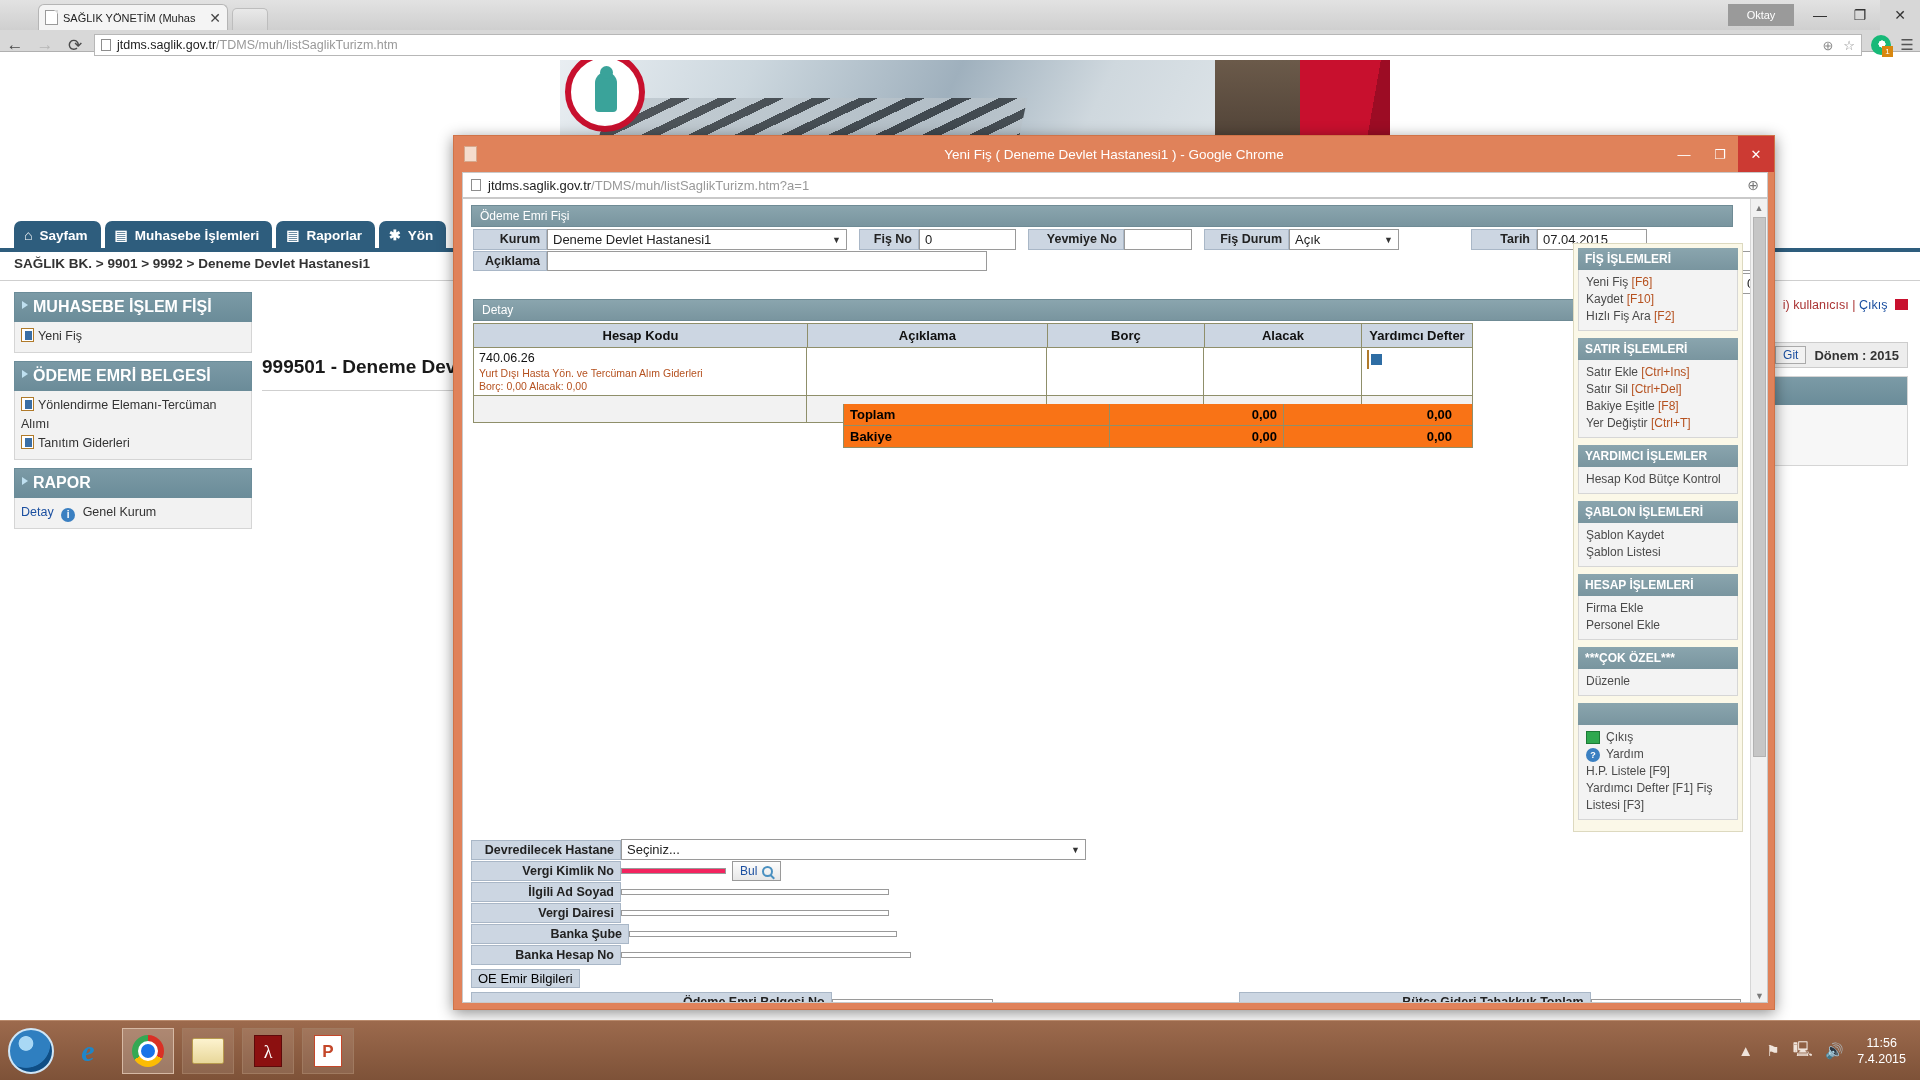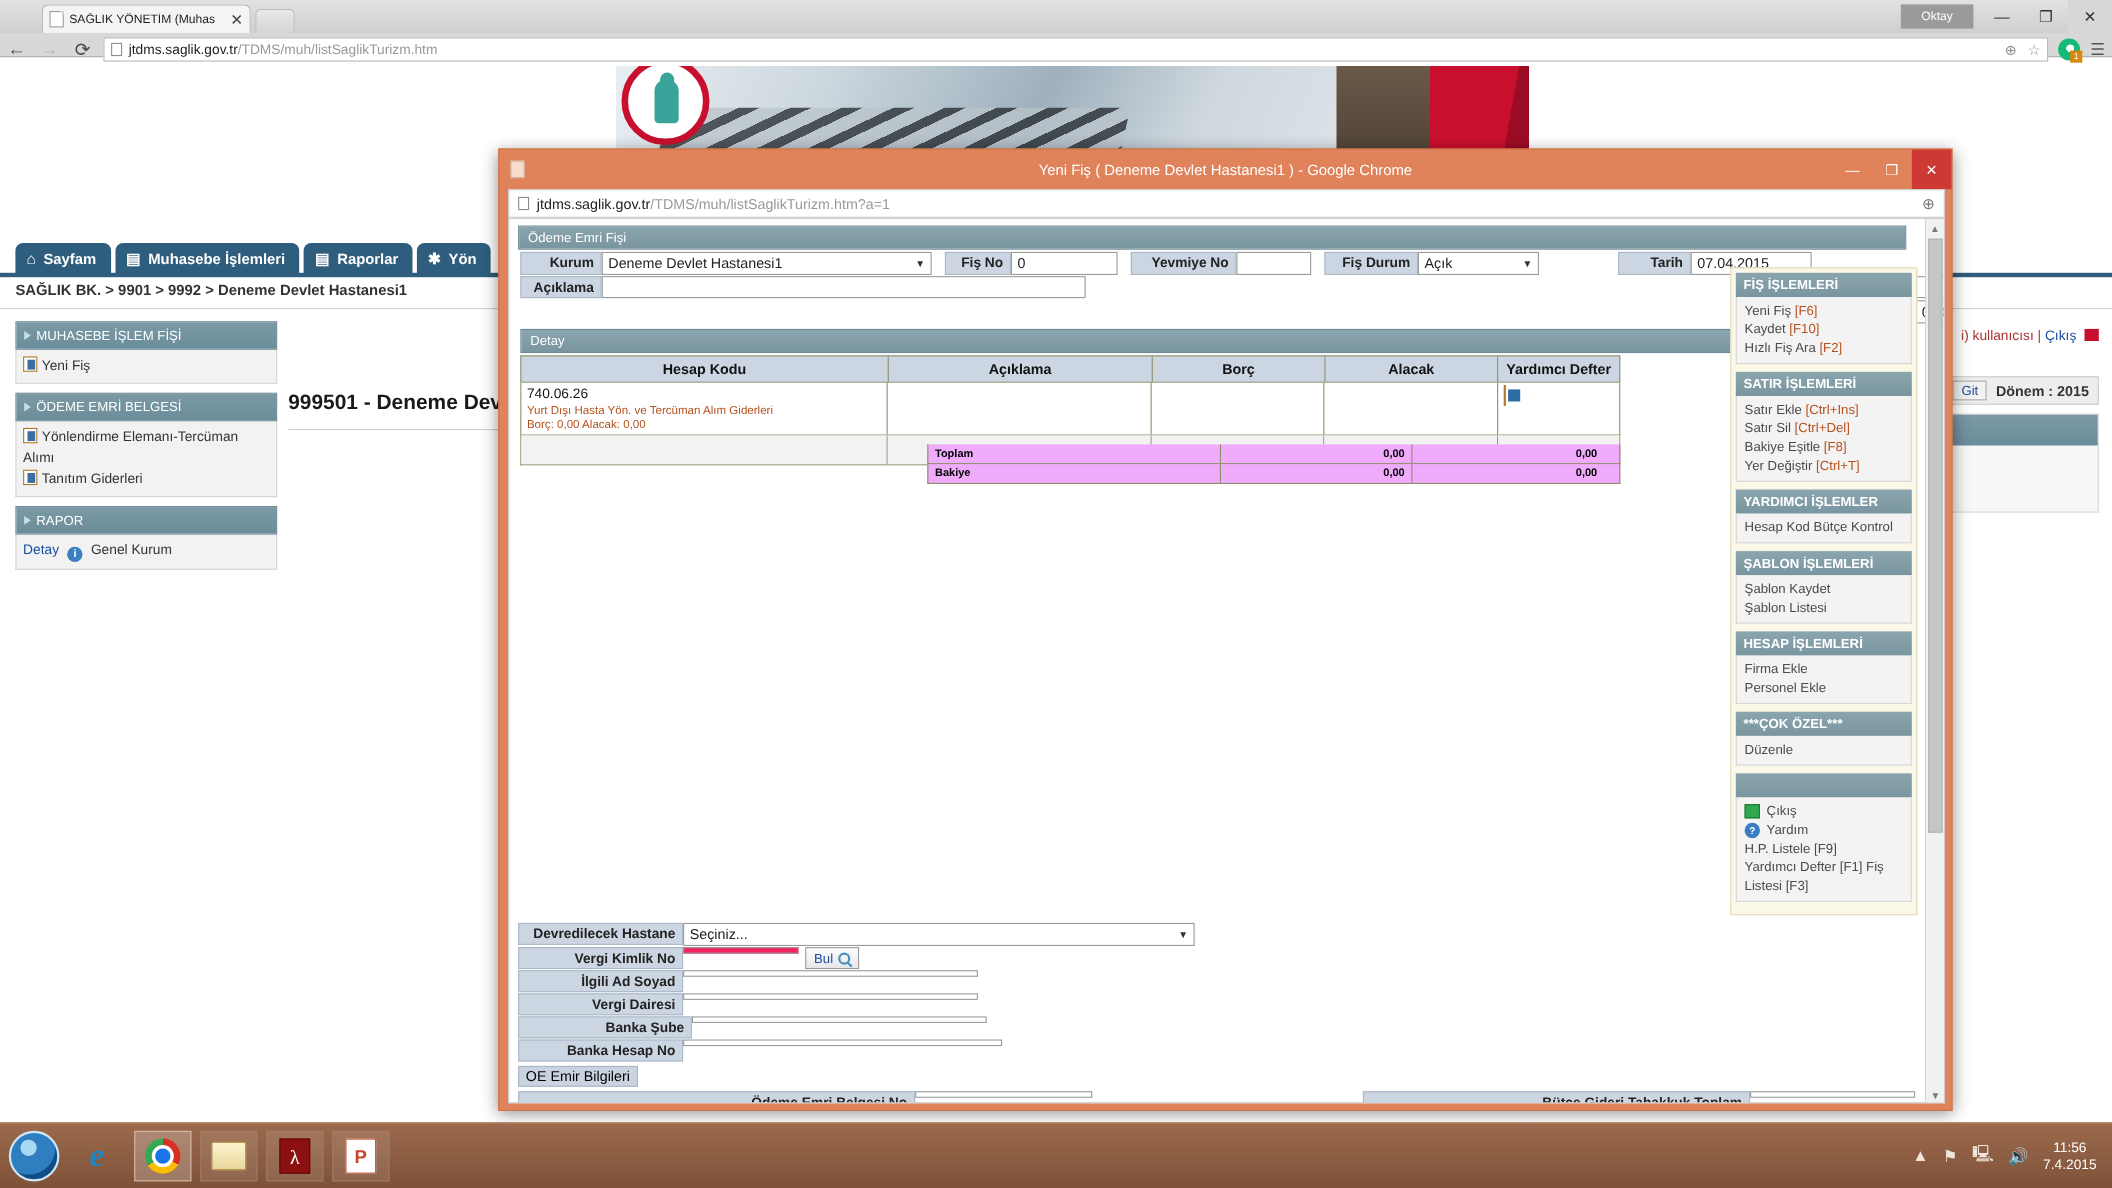--- a/index.html
+++ b/index.html
@@ -137,21 +137,21 @@
     position: absolute; left: 0; top: 188px; width: 1920px; height: 4px; background: #2e5d7d;
   }
   #breadcrumb {
     position: absolute; left: 14px; top: 196px; font-size: 13.5px; font-weight: bold; color: #333;
   }
   #breadcrumb-rule { position: absolute; left: 0; top: 220px; width: 1920px; height: 1px; background: #cfcfcf; }
 
   #leftpanel { position: absolute; left: 14px; top: 232px; width: 238px; }
   .lp-header {
     background: linear-gradient(#7b9aa6,#6b8c99); color: #fff;
-    font-size: 12px; font-weight: normal; padding: 5px 6px 5px 18px; position: relative;
+    font-size: 16px; font-weight: bold; padding: 5px 6px 5px 18px; position: relative;
     border: 1px solid #6b8c99;
   }
   .lp-header:before {
     content:""; position:absolute; left:7px; top:8px;
     border-left: 6px solid #bfe0f0; border-top: 4px solid transparent; border-bottom: 4px solid transparent;
   }
   .lp-body {
     background: #f2f2f2; border: 1px solid #d5d5d5; border-top: none;
     padding: 5px 6px 6px 6px; font-size: 12.5px; color: #333; line-height: 19px;
     margin-bottom: 8px;
@@ -285,21 +285,21 @@
   }
   .dt-head > div { padding: 4px 0; text-align: center; border-right: 1px solid #8f8f6a; }
   .dt-head > div:last-child { border-right: none; }
   .dt-row { display: flex; border: 1px solid #8f8f6a; border-top: none; background: #fff; }
   .dt-row > div { border-right: 1px solid #8f8f6a; padding: 3px 5px; min-height: 26px; }
   .dt-row > div:last-child { border-right: none; }
   .dt-acct-code { font-size: 12.5px; color: #111; }
   .dt-acct-name { font-size: 10.5px; color: #b5511f; margin-top: 2px; }
   .dt-acct-bal { font-size: 10.5px; color: #b5511f; margin-top: 1px; }
   .dt-empty { height: 26px; background: #f2f2f2; }
-  .dt-sum-row { display: flex; border: 1px solid #8f8f6a; border-top: none; background: #f0abfc; font-size: 10px; font-weight: bold; }
+  .dt-sum-row { display: flex; border: 1px solid #8f8f6a; border-top: none; background: #f97316; font-size: 13px; font-weight: bold; }
   .dt-sum-row > div { border-right: 1px solid #8f8f6a; padding: 3px 6px; }
   .dt-sum-row > div:last-child { border-right: none; }
   .yd-ico {
     width: 18px; height: 18px; background: #fff; border: 1px solid #b07a2a; position: relative; margin: 1px auto;
   }
   .yd-ico:after { content:""; position:absolute; left:3px; top:3px; width:11px; height:11px; background:#2e6da4; }
 
   
   #rightmenu {
     position: absolute; right: 24px; top: 44px; width: 170px;
@@ -318,21 +318,21 @@
   .rm-link { display: block; color: #4a4a4a; }
   .rm-icorow { display: flex; align-items: center; gap: 6px; }
   .rm-exit-ico { width: 14px; height: 13px; background: #2fa84f; border: 1px solid #1c7a36; }
   .rm-help-ico {
     width: 14px; height: 14px; border-radius: 50%; background: #3a7fc1;
     color: #fff; font-size: 9px; font-weight: bold; text-align: center; line-height: 14px;
   }
 
   
   #bottomform { position: absolute; left: 8px; top: 640px; width: 1270px; font-size: 0; }
-  .bf-row { display: flex; align-items: flex-start; margin-bottom: 1px; }
+  .bf-row { display: flex; align-items: center; margin-bottom: 1px; }
   .bf-row .flabel { display: flex; align-items: center; justify-content: flex-end; }
   .vkn-highlight { background: #f3245f !important; }
   .bul-btn {
     background: linear-gradient(#fdfdfd,#e7e7e7); border: 1px solid #9a9a9a;
     font-size: 12px; color: #1b4fa0; padding: 2px 7px; display: flex; align-items: center; gap: 5px;
     margin-left: 6px;
   }
   .magnifier {
     width: 11px; height: 11px; border: 2px solid #4a90c0; border-radius: 50%; position: relative;
   }

